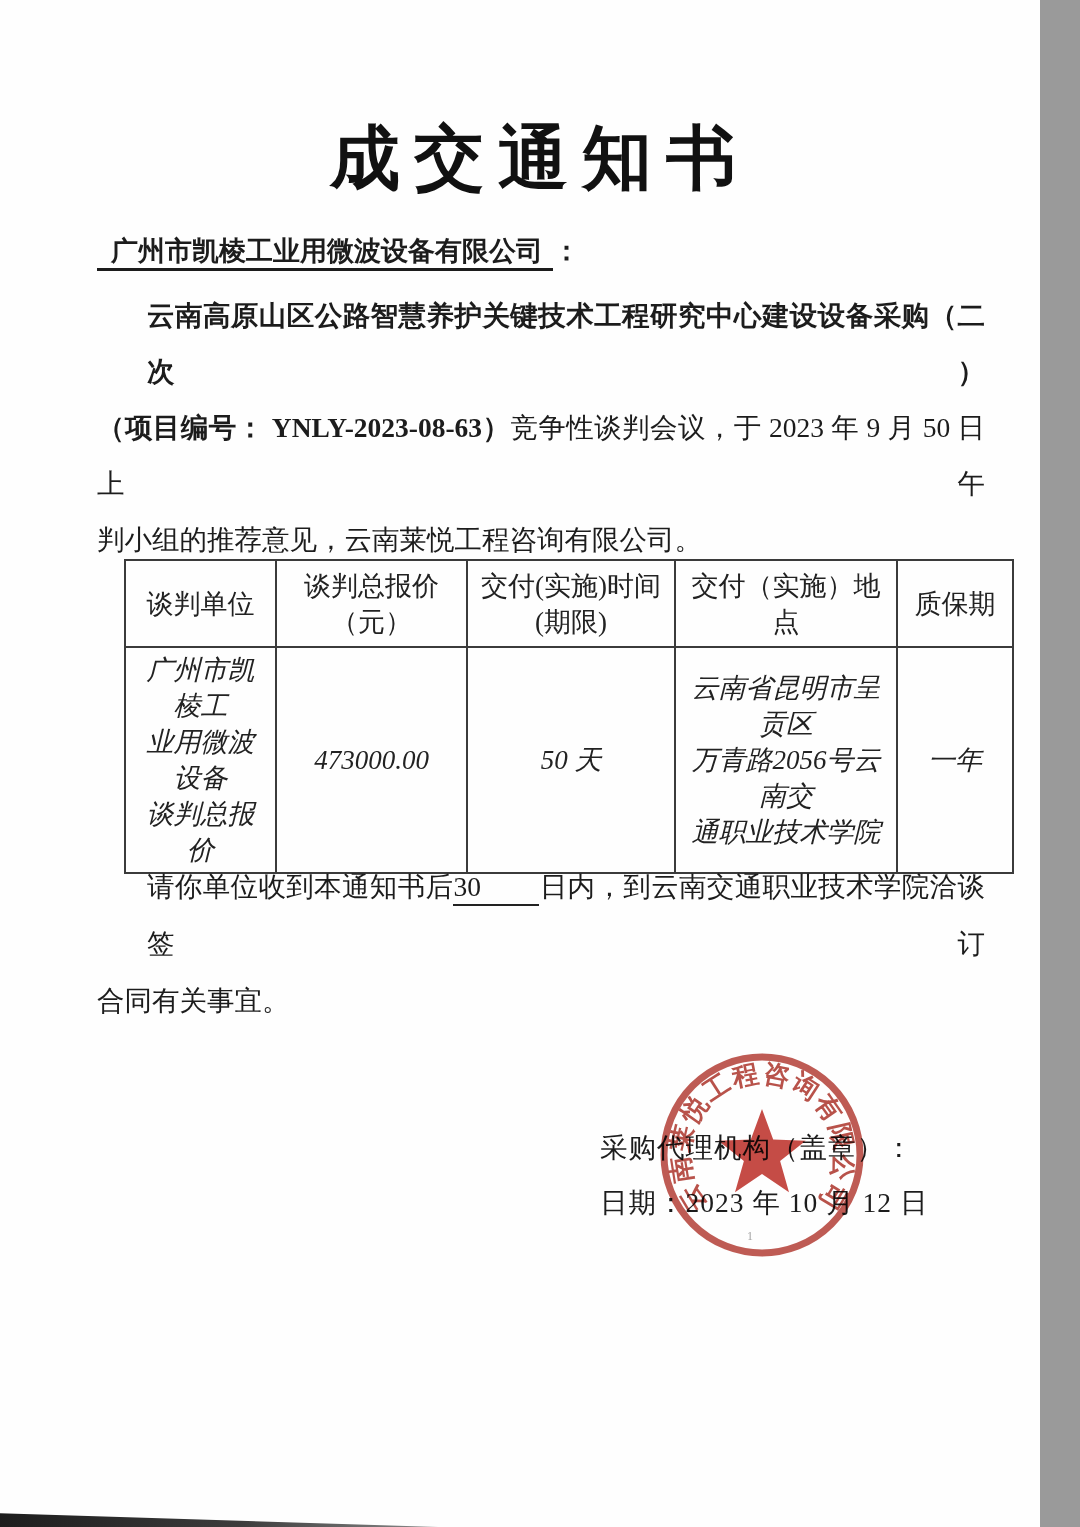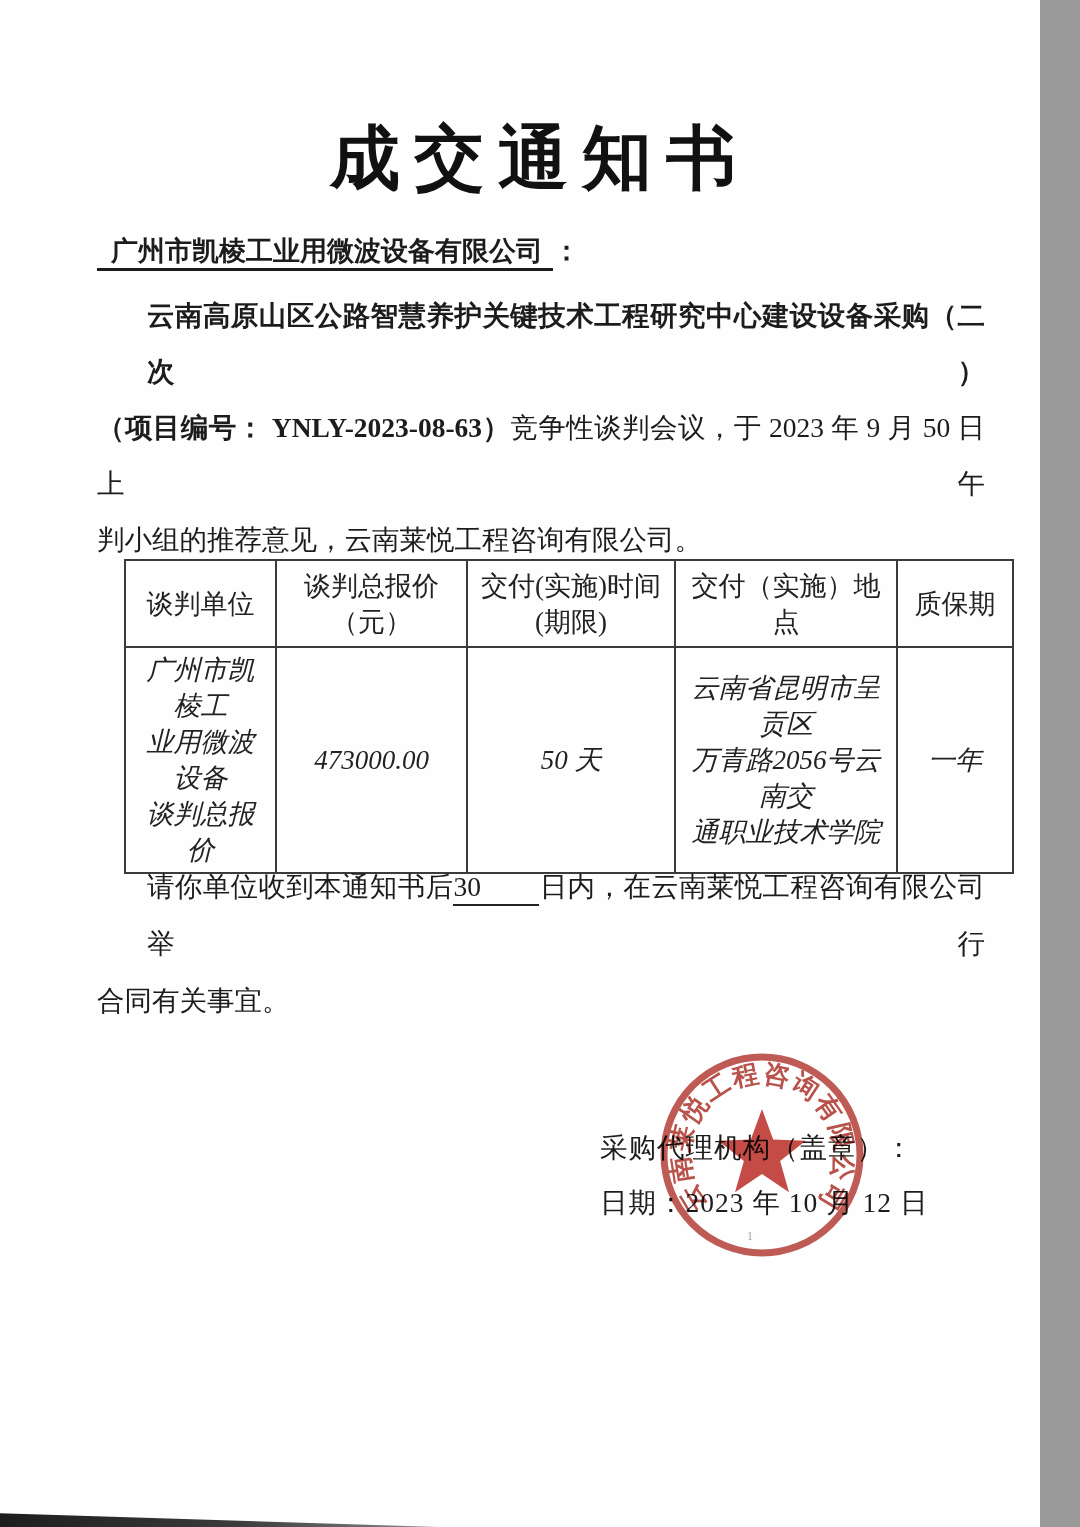--- a/index.html
+++ b/index.html
@@ -130,21 +130,21 @@
         <span>云南省昆明市呈贡区</span><br>
         <span>万青路2056号云南交</span><br>
         <span>通职业技术学院</span>
       </td>
       <td>一年</td>
     </tr>
   </tbody>
     </table>
 
   <div class="notice-para">
-    <span class="t-line t-just indent"><span>请你单位收到本通知书后</span><span class="fill-in">30</span><span>日内，在云南莱悦工程咨询有限公司举行</span></span>
+    <span class="t-line t-just indent"><span>请你单位收到本通知书后</span><span class="fill-in">30</span><span>日内，到云南交通职业技术学院洽谈签订</span></span>
     <span class="t-line">合同有关事宜。</span>
   </div>
 
   <div class="signature">
     <span class="sig-line">采购代理机构（盖章）：</span>
     <span class="sig-line">日期：2023 年 10 月 12 日</span>
   </div>
 
   <svg class="seal" viewBox="0 0 216 216" xmlns="http://www.w3.org/2000/svg">
     <defs>

